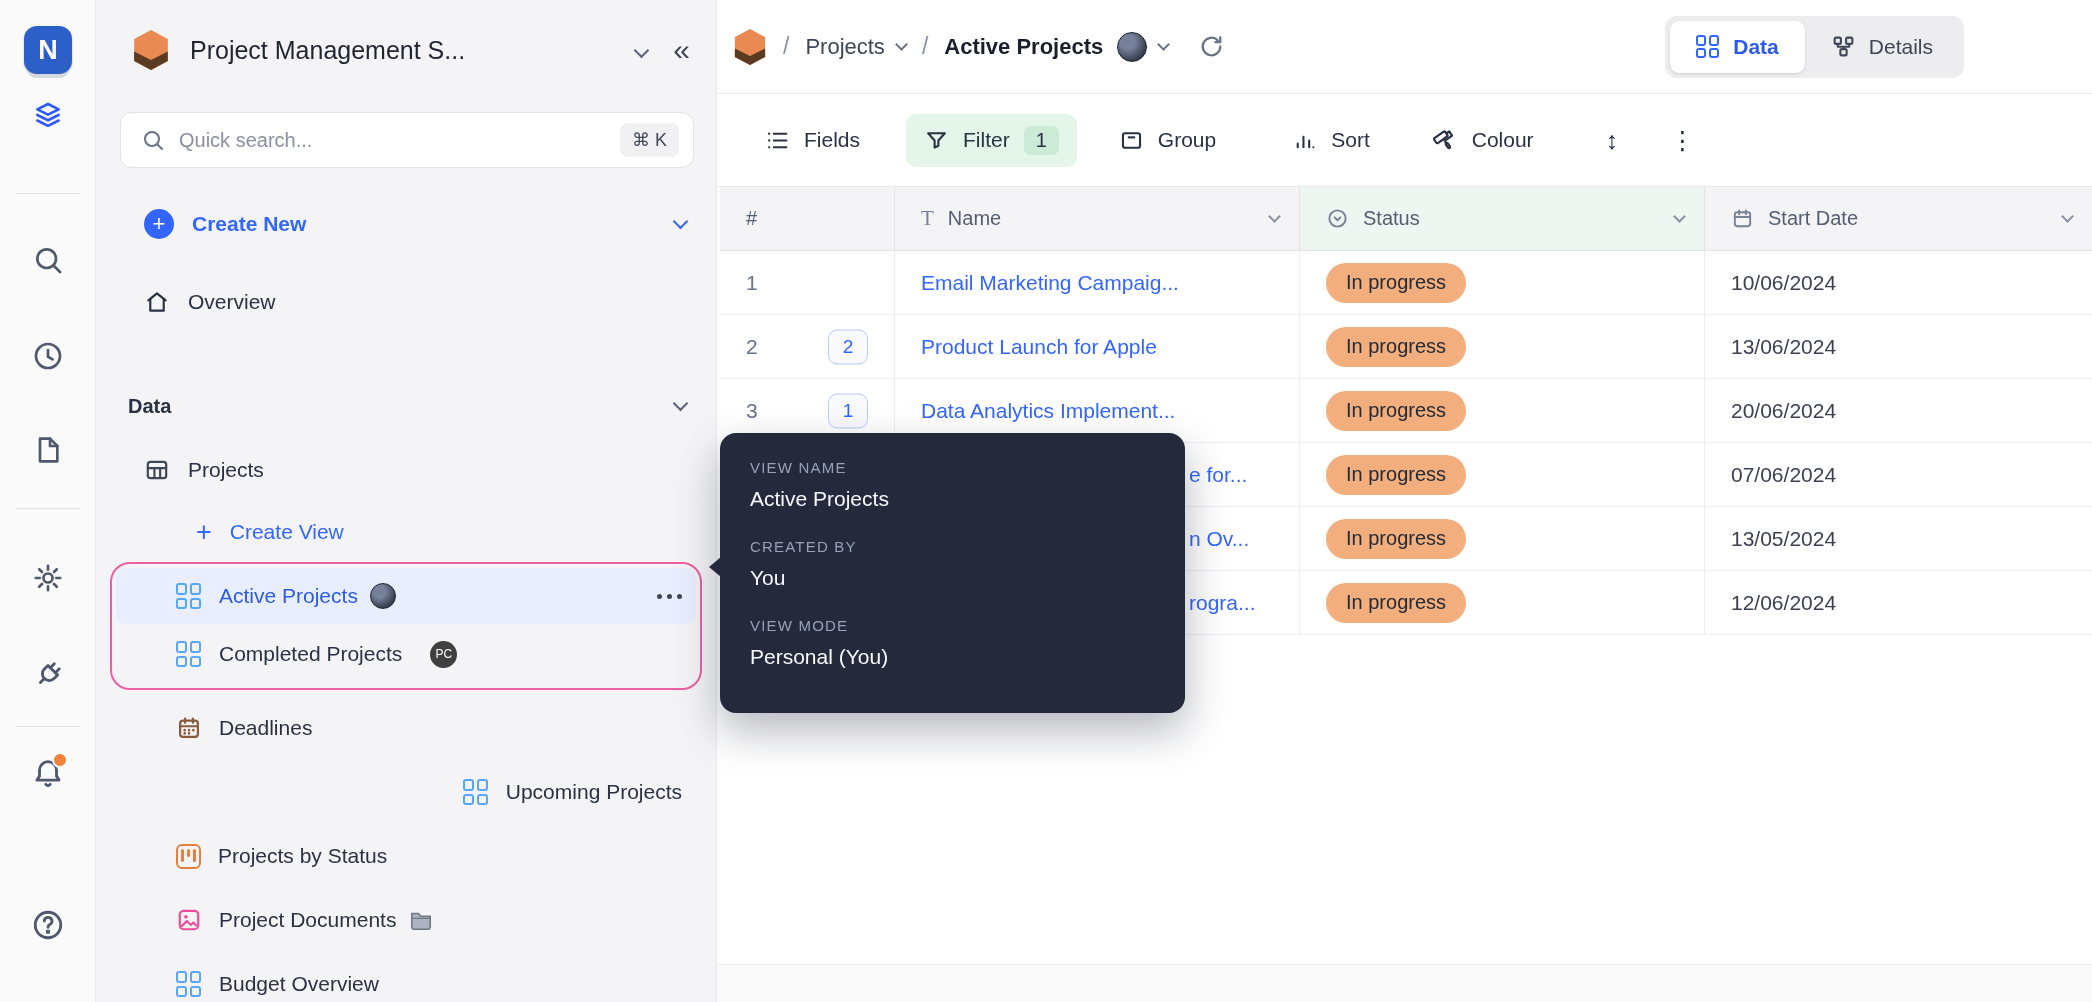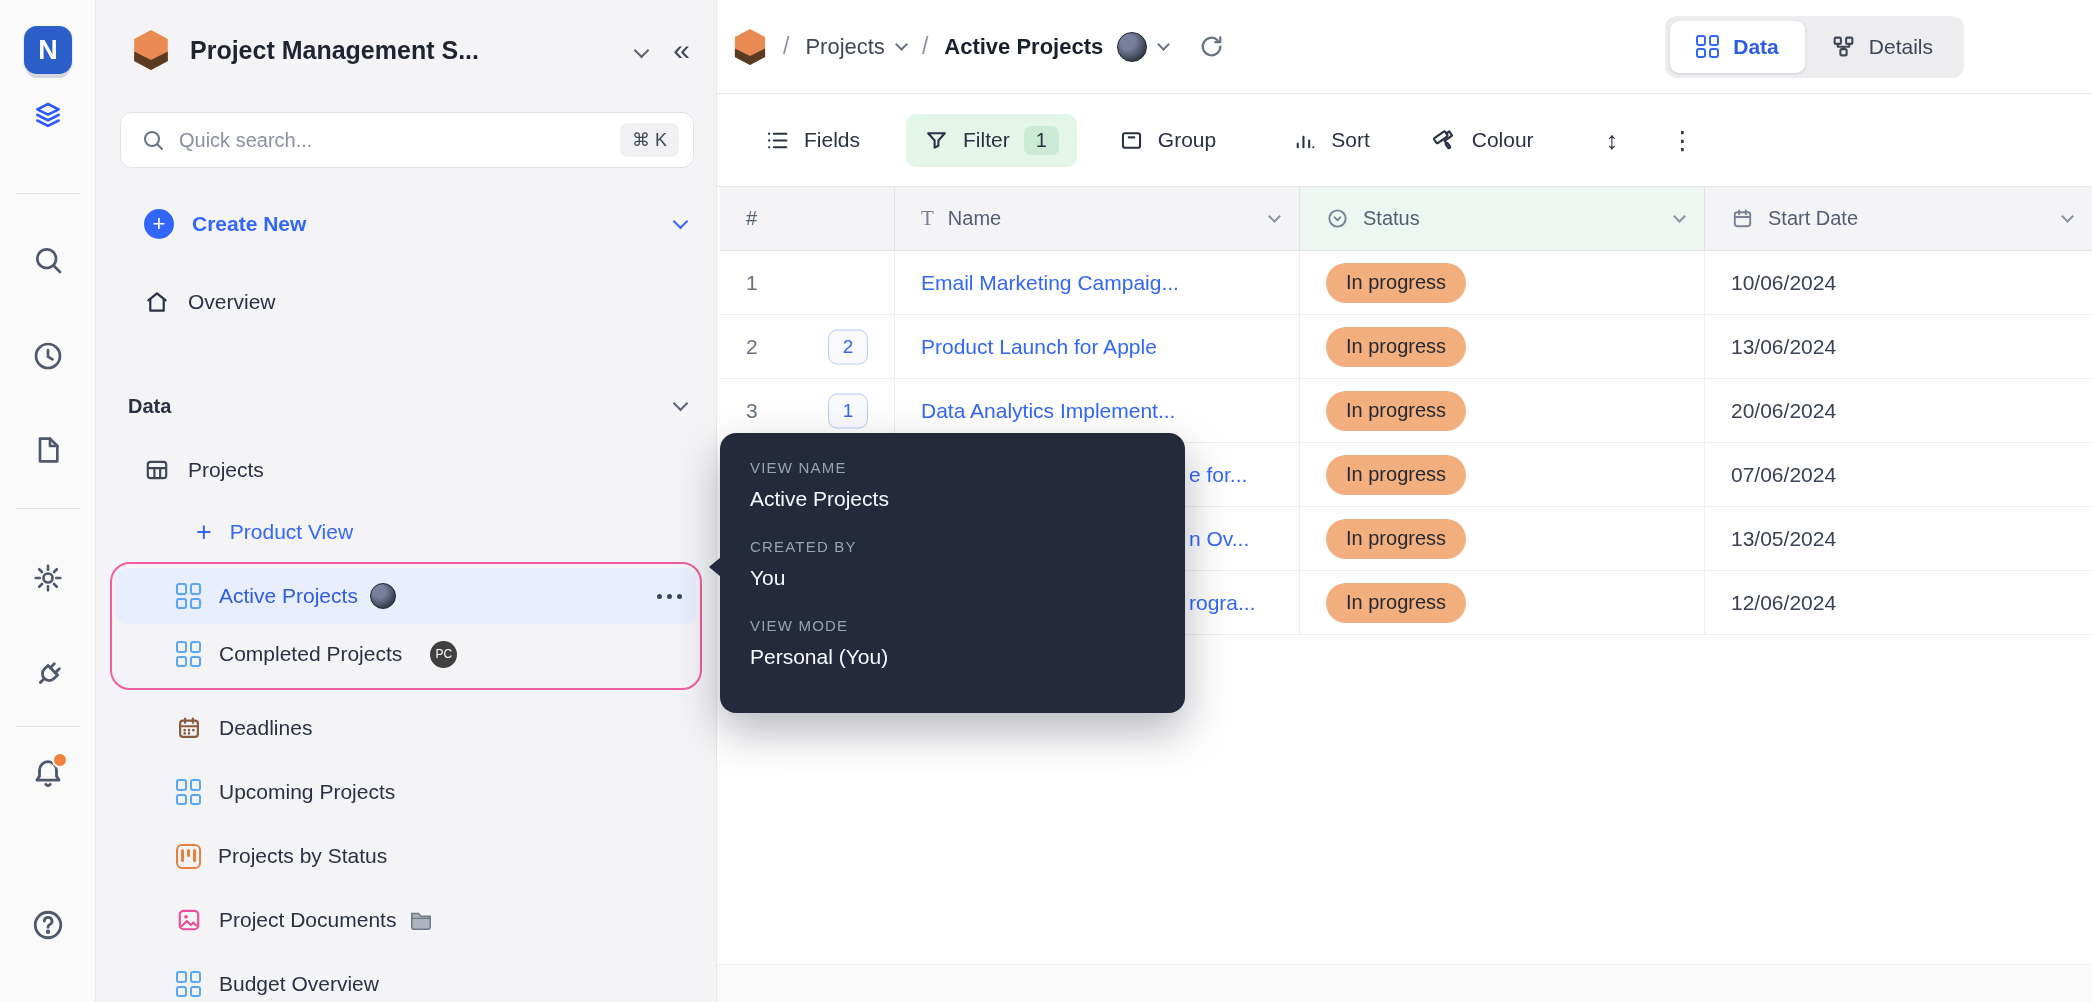--- a/index.html
+++ b/index.html
@@ -17,21 +17,21 @@
     display:flex; align-items:center; justify-content:center; box-shadow:0 6px 0 -2px #d4d7dd, 0 1px 2px rgba(0,0,0,.25); }
   .rdiv { position:absolute; left:16px; width:64px; border-top:1px solid #e3e3e6; }
   .rail .dotwrap { position:relative; }
   .bell-dot { position:absolute; right:-3px; top:-4px; width:16px; height:16px; border-radius:50%;
     background:#f0823c; border:2px solid #fafafb; }
 
   
   .sidebar { position:absolute; left:96px; top:0; width:621px; height:1002px;
     background:#f4f4f6; border-right:1px solid #e8e8ea; }
   .sb-head { height:100px; display:flex; align-items:center; padding:0 26px 0 36px; }
-  .sb-title { flex:1; margin-left:20px; font-size:25px; font-weight:700; color:#1f2430;
+  .sb-title { flex:1; margin-left:20px; font-size:25px; font-weight:400; color:#1f2430;
     white-space:nowrap; overflow:hidden; }
   .chev { display:inline-block; width:11px; height:11px; border-right:2.4px solid currentColor;
     border-bottom:2.4px solid currentColor; transform:rotate(45deg); margin-top:-5px; }
   .sb-head .chev { color:#5b6274; margin:0 10px; }
   .collapse { font-size:30px; color:#3f4656; margin-left:16px; line-height:1; }
 
   .searchbox { margin:12px 22px 0 24px; height:56px; background:#fff; border:1px solid #e3e3e6;
     border-radius:12px; display:flex; align-items:center; padding:0 14px 0 20px; color:#8a90a0; }
   .searchbox input { flex:1; border:none; outline:none; background:transparent; font-size:20px;
     color:#3f4656; margin-left:14px; font-family:inherit; }
@@ -253,21 +253,21 @@
         <svg width="26" height="26" viewBox="0 0 24 24" fill="none" stroke="#3f4656" stroke-width="2" stroke-linejoin="round">
             <rect x="3.5" y="4.5" width="17" height="15" rx="2.5"></rect>
             <path d="M3.5 10.2h17M9.6 10.2v9.3M14.9 10.2v9.3"></path>
           </svg>
       </span>
       <span class="lbl">Projects</span>
     </div>
 
     <div class="srow indent2 blue" style="margin-top:6px;">
       <span style="font-size:27px; line-height:1;">+</span>
-      <span class="lbl">Product View</span>
+      <span class="lbl">Create View</span>
     </div>
 
     <div class="pinkgroup">
       <div class="vrow active">
         <span class="gridicon">
             <i></i>
             <i></i>
             <i></i>
             <i></i>
           </span>
@@ -295,21 +295,21 @@
       <span class="icon">
         <svg width="26" height="26" viewBox="0 0 24 24" fill="none" stroke="#8a5a3c" stroke-width="2" stroke-linecap="round" stroke-linejoin="round">
             <rect x="3.8" y="5.2" width="16.4" height="15" rx="2.6"></rect>
             <path d="M8.4 3.2v4M15.6 3.2v4M3.8 10.4h16.4"></path>
             <path d="M8 14h.01M12 14h.01M16 14h.01M8 17h.01M12 17h.01" stroke-width="2.4"></path>
           </svg>
       </span>
       <span class="lbl">Deadlines</span>
     </div>
 
-    <div class="vrow" style="margin-top:8px;">
+    <div class="vrow" style="margin-top:8px;justify-content:flex-end;">
       <span class="gridicon">
           <i></i>
           <i></i>
           <i></i>
           <i></i>
         </span>
       <span class="lbl">Upcoming Projects</span>
     </div>
 
     <div class="vrow" style="margin-top:8px;">

